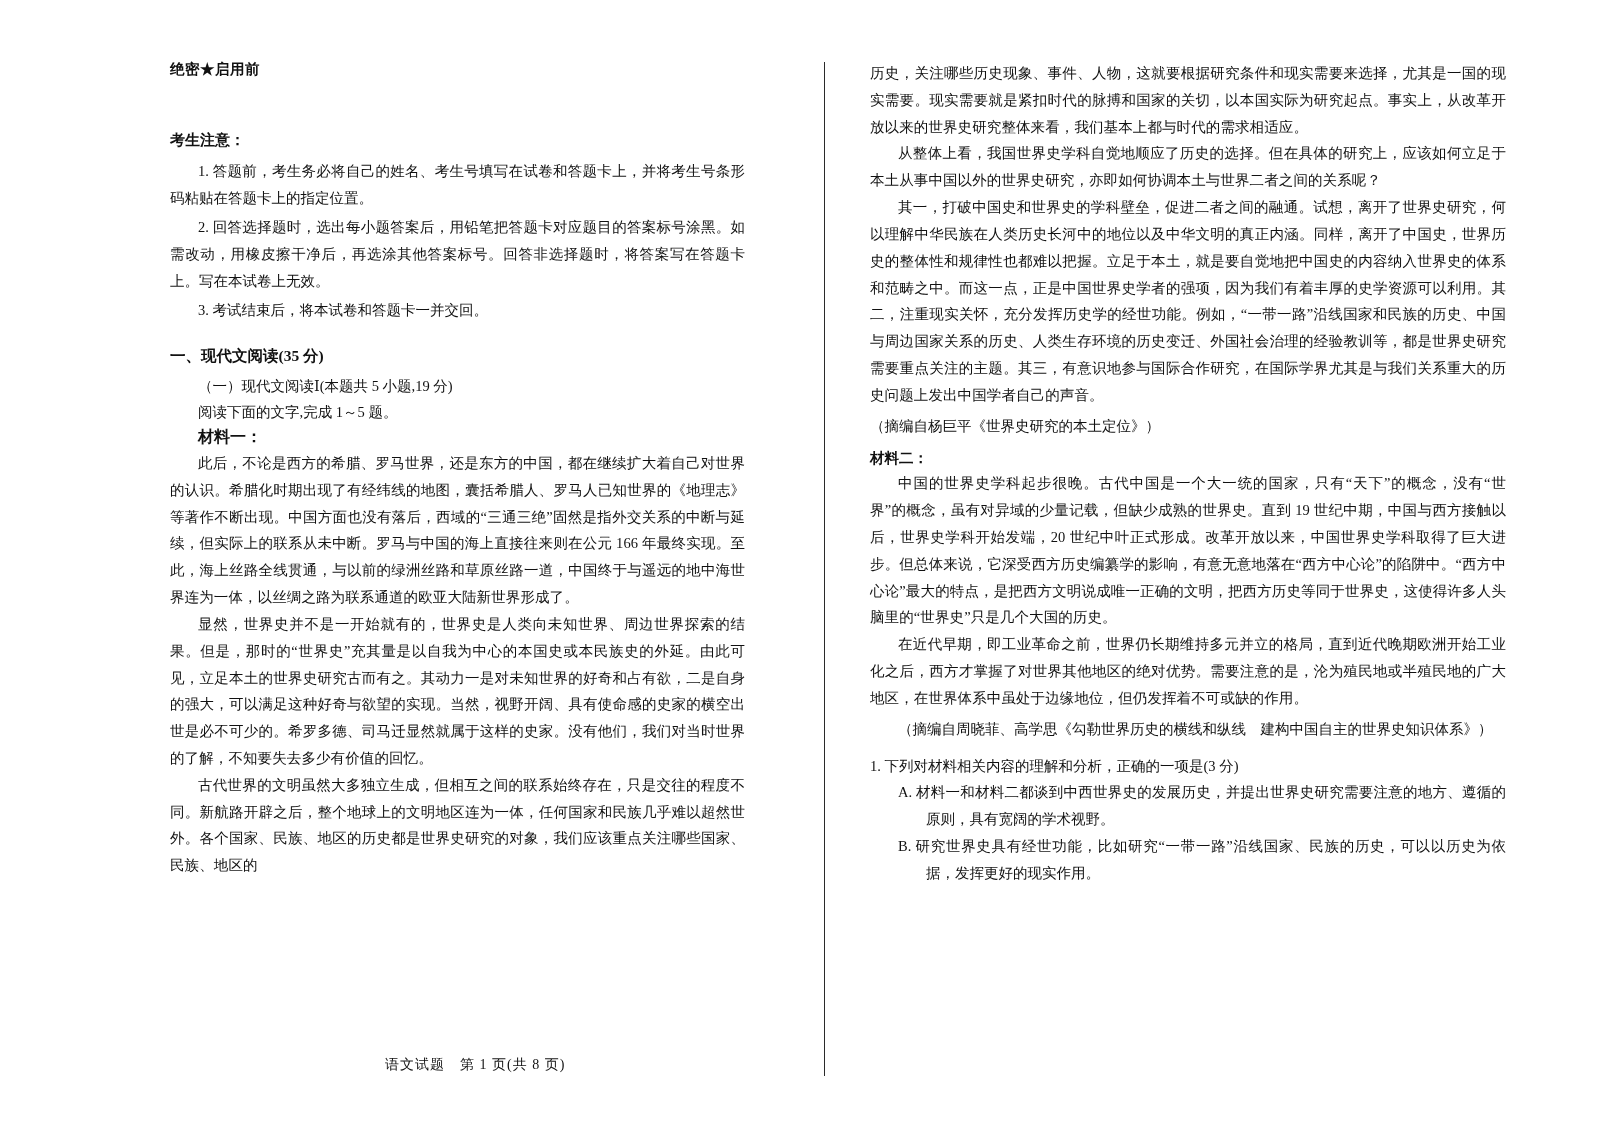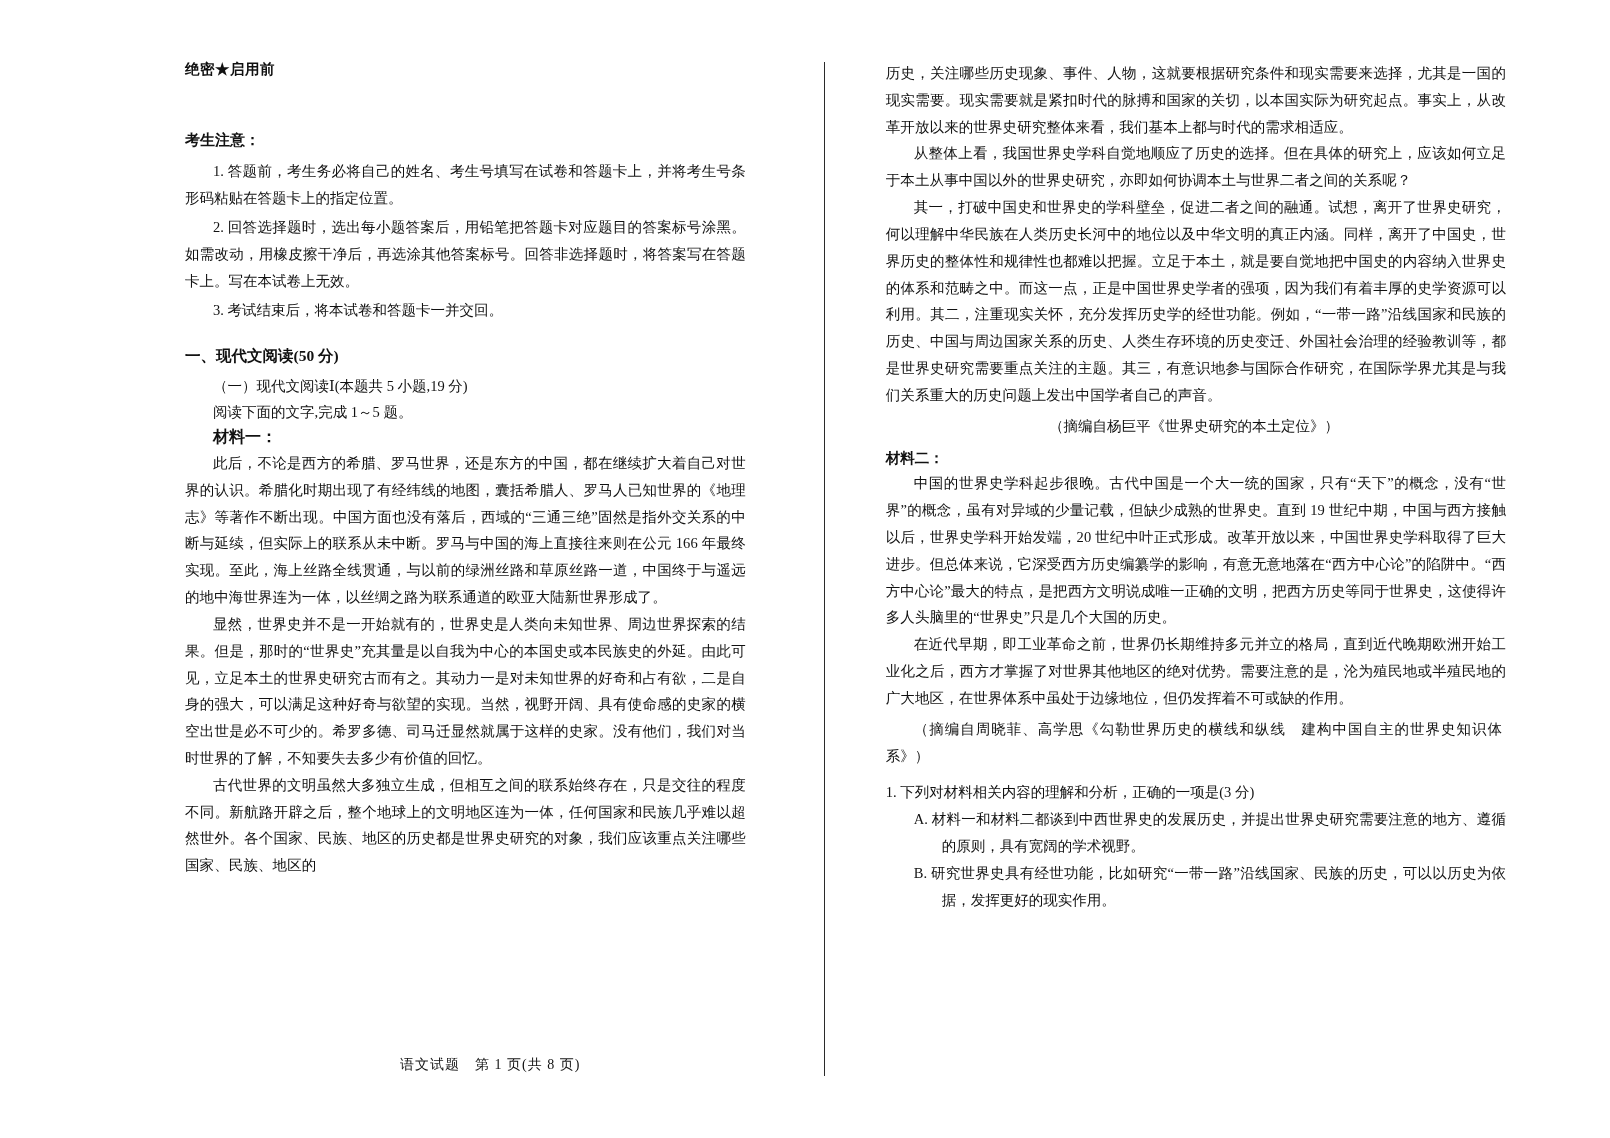--- a/index.html
+++ b/index.html
@@ -17,21 +17,20 @@
   }
   .page {
     position: absolute;
     inset: 0;
     display: flex;
     flex-direction: row;
   }
   .col {
     position: relative;
     box-sizing: border-box;
-    margin-left: 15px;
   }
   .col-left {
     width: 805px;
     padding: 60px 60px 0 170px;
   }
   .col-right {
     width: 805px;
     padding: 60px 104px 0 65px;
   }
   .divider {
@@ -95,21 +94,21 @@
     line-height: 1.85;
     margin: 0;
     text-indent: 28px;
     text-align: justify;
     letter-spacing: 0.1px;
   }
   .src {
     font-size: 14.5px;
     line-height: 1.85;
     margin: 4px 0 10px 0;
-    text-align: center;
+    text-align: left;
     padding-right: 4px;
   }
   .q-item {
     font-size: 14.5px;
     line-height: 1.85;
     margin: 4px 0 0 0;
     text-align: justify;
   }
   .q-opt {
     font-size: 14.5px;
@@ -143,21 +142,21 @@
     <div class="secret">绝密★启用前</div>
 
 
     <div class="notice-title">考生注意：</div>
     <ul class="notice-list">
       <li>1. 答题前，考生务必将自己的姓名、考生号填写在试卷和答题卡上，并将考生号条形码粘贴在答题卡上的指定位置。</li>
       <li>2. 回答选择题时，选出每小题答案后，用铅笔把答题卡对应题目的答案标号涂黑。如需改动，用橡皮擦干净后，再选涂其他答案标号。回答非选择题时，将答案写在答题卡上。写在本试卷上无效。</li>
       <li>3. 考试结束后，将本试卷和答题卡一并交回。</li>
     </ul>
 
-    <div class="section-head">一、现代文阅读(50 分)</div>
+    <div class="section-head">一、现代文阅读(35 分)</div>
     <div class="sub-head">（一）现代文阅读Ⅰ(本题共 5 小题,19 分)</div>
     <div class="sub-head">阅读下面的文字,完成 1～5 题。</div>
     <div class="mat-label">材料一：</div>
 
     <p class="body">此后，不论是西方的希腊、罗马世界，还是东方的中国，都在继续扩大着自己对世界的认识。希腊化时期出现了有经纬线的地图，囊括希腊人、罗马人已知世界的《地理志》等著作不断出现。中国方面也没有落后，西域的“三通三绝”固然是指外交关系的中断与延续，但实际上的联系从未中断。罗马与中国的海上直接往来则在公元 166 年最终实现。至此，海上丝路全线贯通，与以前的绿洲丝路和草原丝路一道，中国终于与遥远的地中海世界连为一体，以丝绸之路为联系通道的欧亚大陆新世界形成了。</p>
     <p class="body">显然，世界史并不是一开始就有的，世界史是人类向未知世界、周边世界探索的结果。但是，那时的“世界史”充其量是以自我为中心的本国史或本民族史的外延。由此可见，立足本土的世界史研究古而有之。其动力一是对未知世界的好奇和占有欲，二是自身的强大，可以满足这种好奇与欲望的实现。当然，视野开阔、具有使命感的史家的横空出世是必不可少的。希罗多德、司马迁显然就属于这样的史家。没有他们，我们对当时世界的了解，不知要失去多少有价值的回忆。</p>
     <p class="body">古代世界的文明虽然大多独立生成，但相互之间的联系始终存在，只是交往的程度不同。新航路开辟之后，整个地球上的文明地区连为一体，任何国家和民族几乎难以超然世外。各个国家、民族、地区的历史都是世界史研究的对象，我们应该重点关注哪些国家、民族、地区的</p>
 
     <div class="footer footer-left">语文试题　第 1 页(共 8 页)</div>
   </div>

